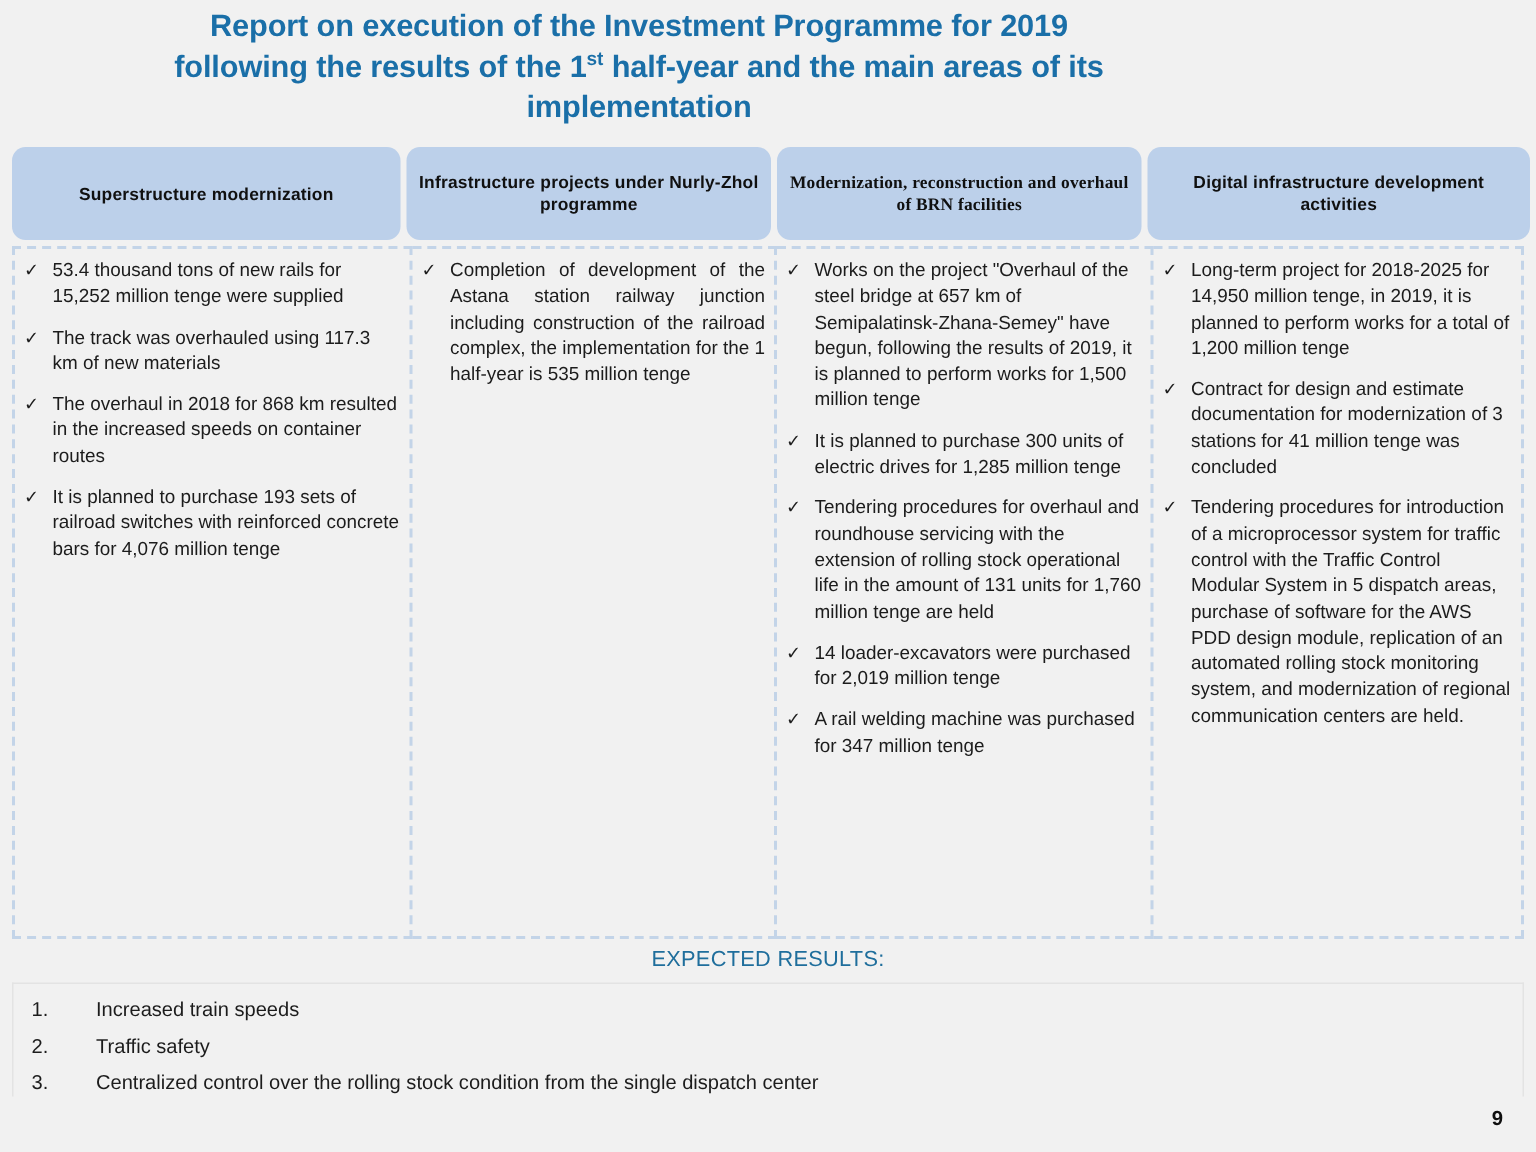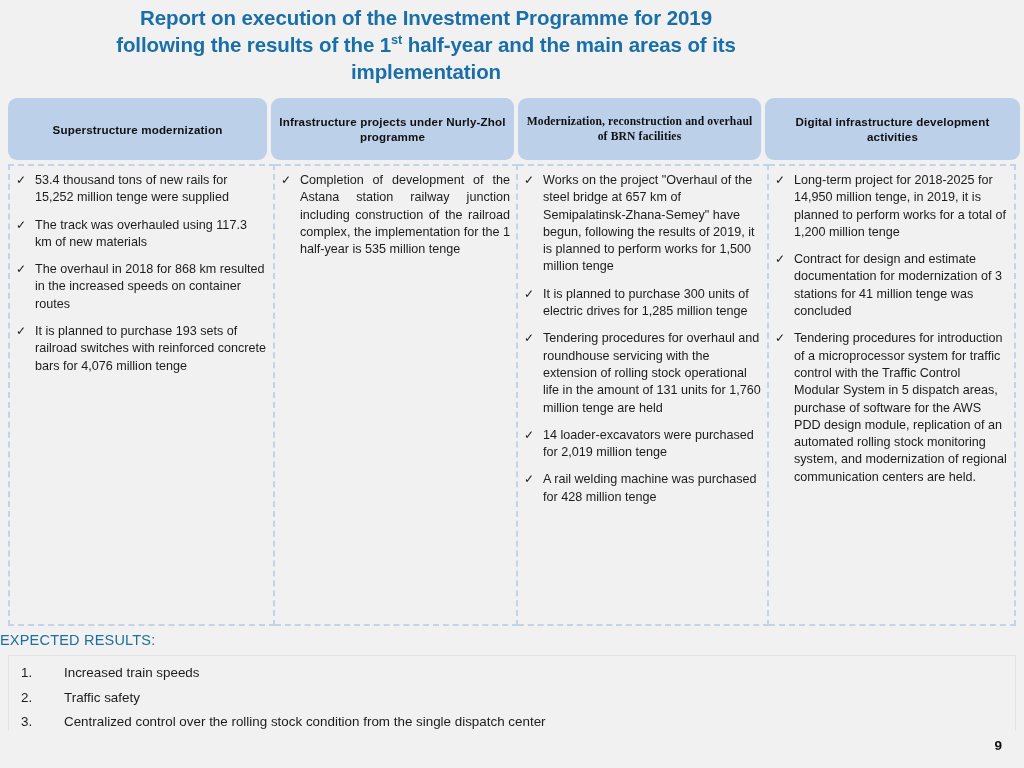--- a/index.html
+++ b/index.html
@@ -97,21 +97,21 @@
     font-size: 12px;
     color: #1c1c1c;
   }
   .col.c2 ul.bullets li { text-align: justify; }
 
   
   .results-title {
     position: absolute;
     left: 0; top: 632px;
     width: 1024px;
-    text-align: left;
+    text-align: center;
     color: #1f6e9c;
     font-size: 14.5px;
     letter-spacing: 0.2px;
   }
   .results-box {
     position: absolute;
     left: 8px; top: 655px;
     width: 1008px; height: 76px;
     border: 1px solid #e3e3e3;
     border-bottom: none;
@@ -174,21 +174,21 @@
         <li><span class="tick">✓</span><span>Completion of development of the Astana station railway junction including construction of the railroad complex, the implementation for the 1 half-year is 535 million tenge</span></li>
       </ul>
     </div>
 
     <div class="col c3">
       <ul class="bullets">
         <li><span class="tick">✓</span><span>Works on the project "Overhaul of the steel bridge at 657 km of Semipalatinsk-Zhana-Semey" have begun, following the results of 2019, it is planned to perform works for 1,500 million tenge</span></li>
         <li><span class="tick">✓</span><span>It is planned to purchase 300 units of electric drives for 1,285 million tenge</span></li>
         <li><span class="tick">✓</span><span>Tendering procedures for overhaul and roundhouse servicing with the extension of rolling stock operational life in the amount of 131 units for 1,760 million tenge are held</span></li>
         <li><span class="tick">✓</span><span>14 loader-excavators were purchased for 2,019 million tenge</span></li>
-        <li><span class="tick">✓</span><span>A rail welding machine was purchased for 428 million tenge</span></li>
+        <li><span class="tick">✓</span><span>A rail welding machine was purchased for 347 million tenge</span></li>
       </ul>
     </div>
 
     <div class="col c4">
       <ul class="bullets">
         <li><span class="tick">✓</span><span>Long-term project for 2018-2025 for 14,950 million tenge, in 2019, it is planned to perform works for a total of 1,200 million tenge</span></li>
         <li><span class="tick">✓</span><span>Contract for design and estimate documentation for modernization of 3 stations for 41 million tenge was concluded</span></li>
         <li><span class="tick">✓</span><span>Tendering procedures for introduction of a microprocessor system for traffic control with the Traffic Control Modular System in 5 dispatch areas, purchase of software for the AWS PDD design module, replication of an automated rolling stock monitoring system, and modernization of regional communication centers are held.</span></li>
       </ul>
     </div>

